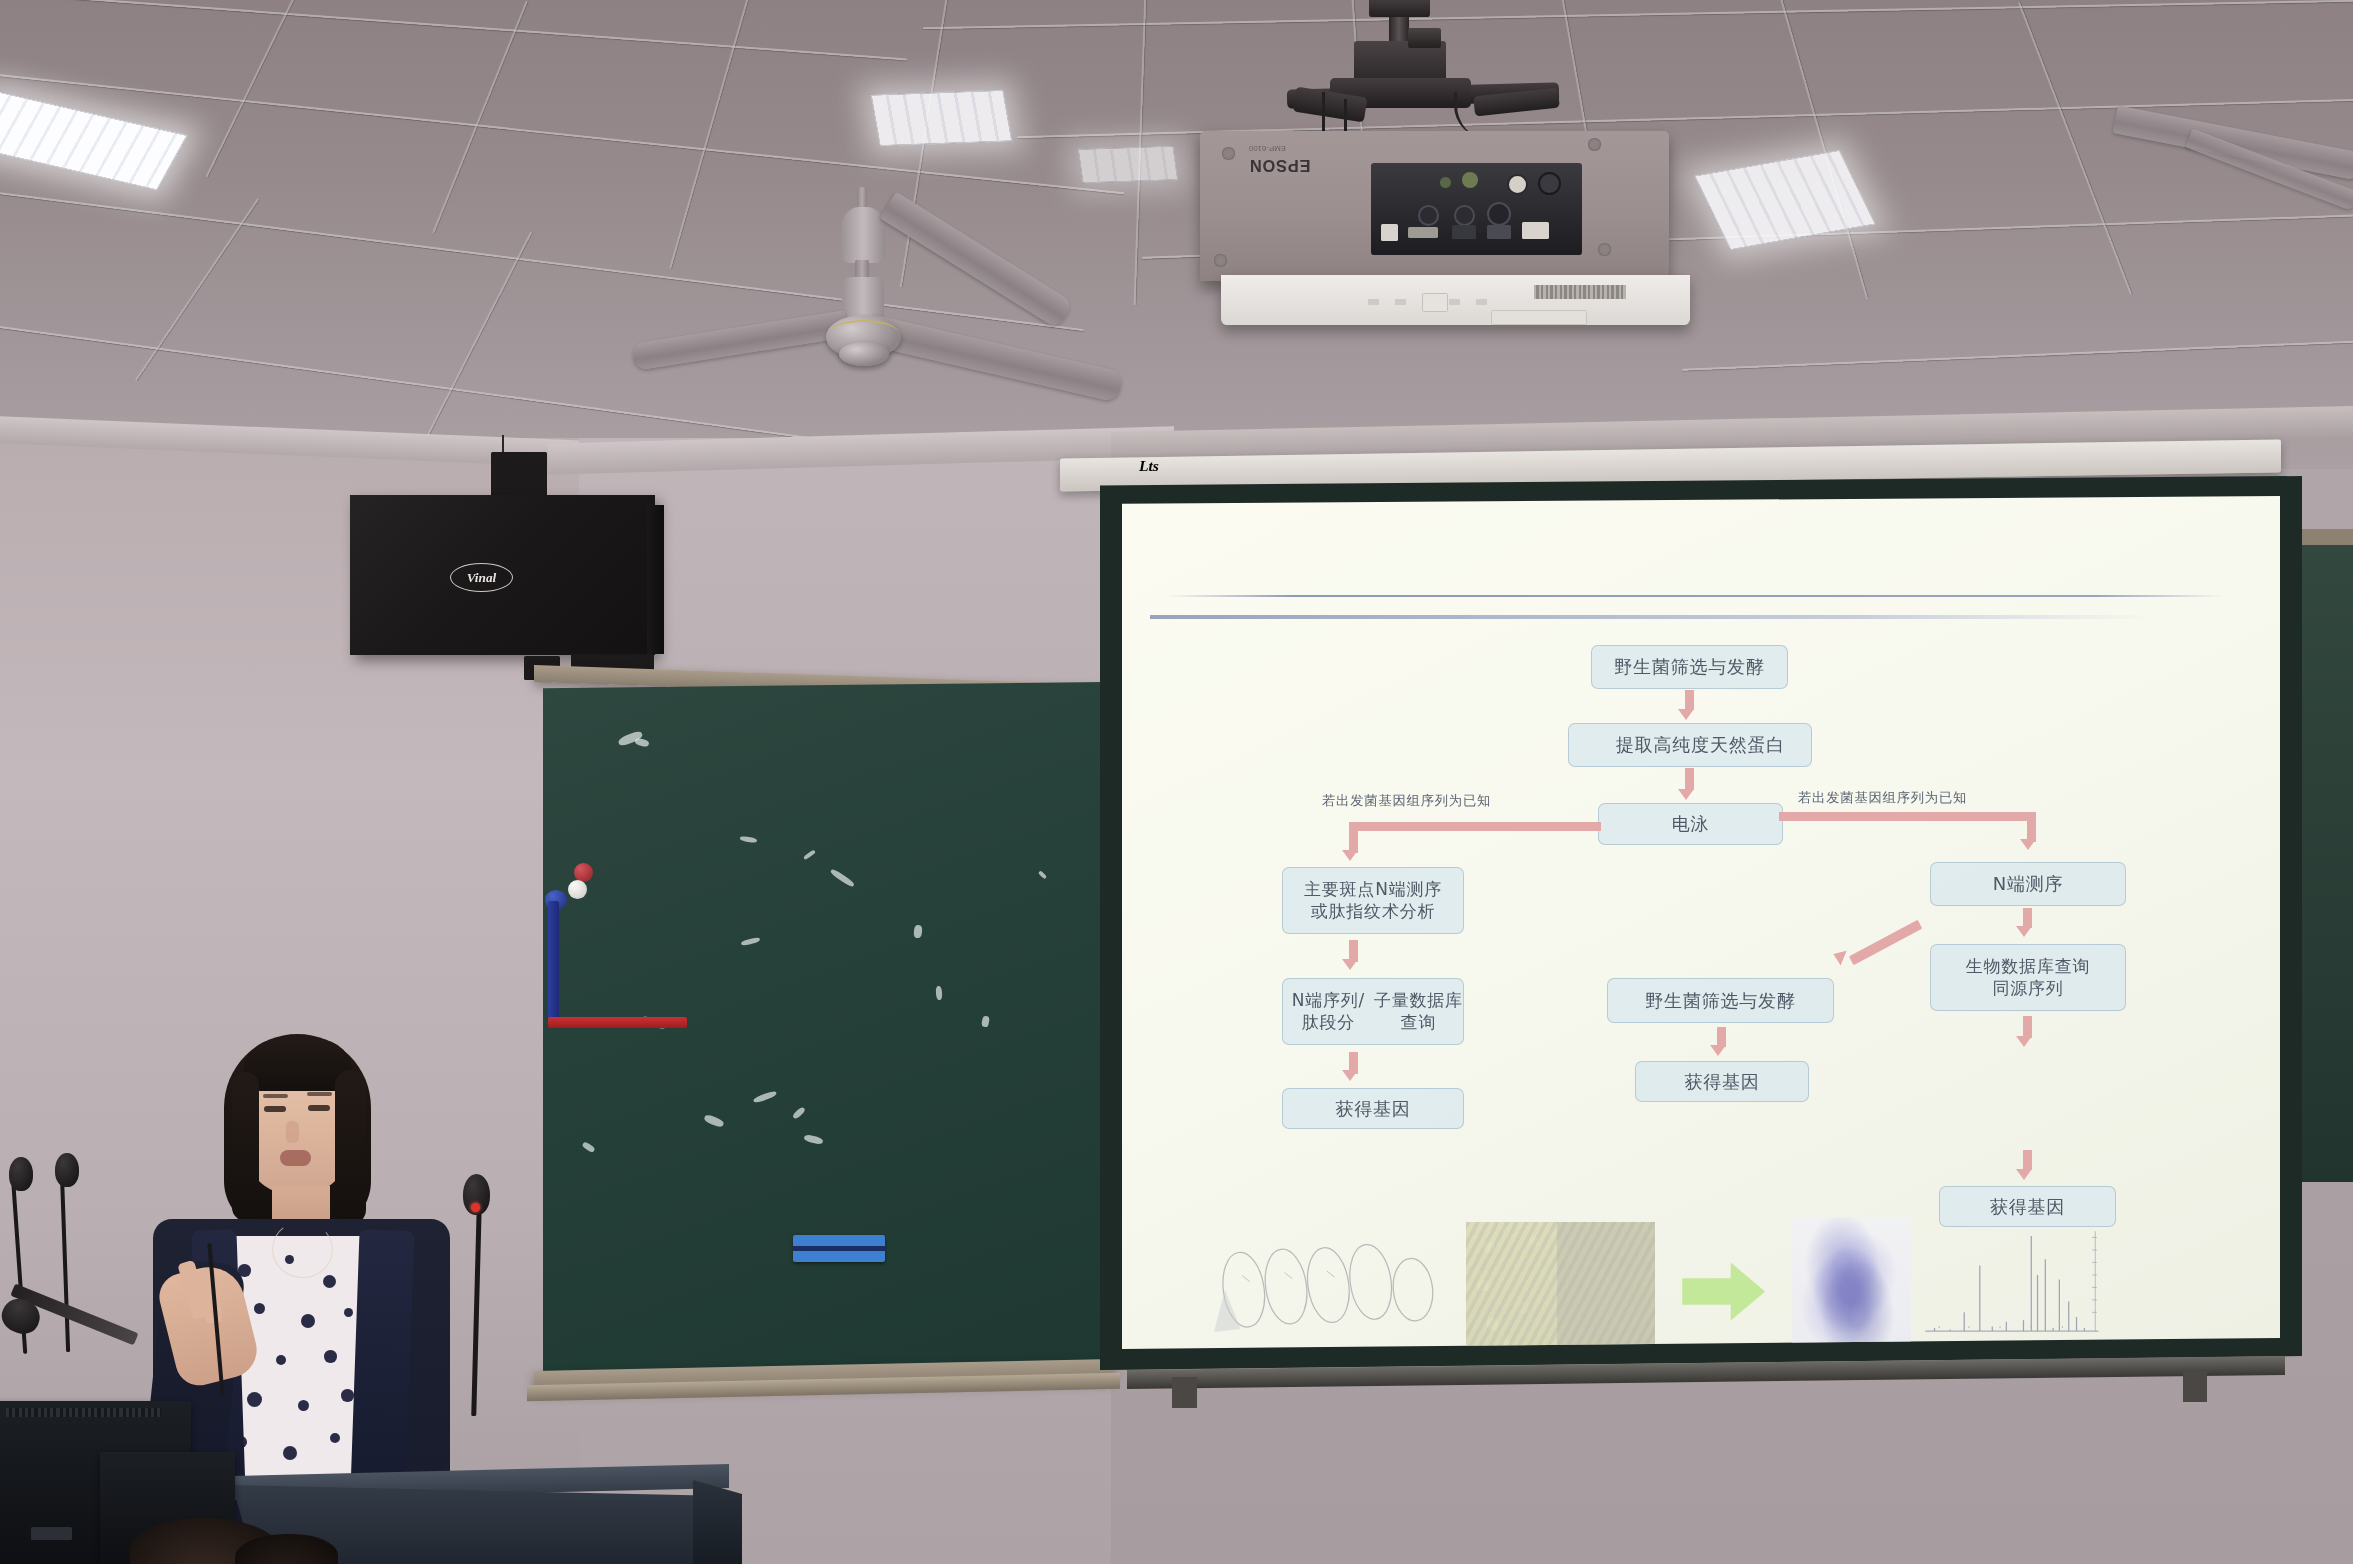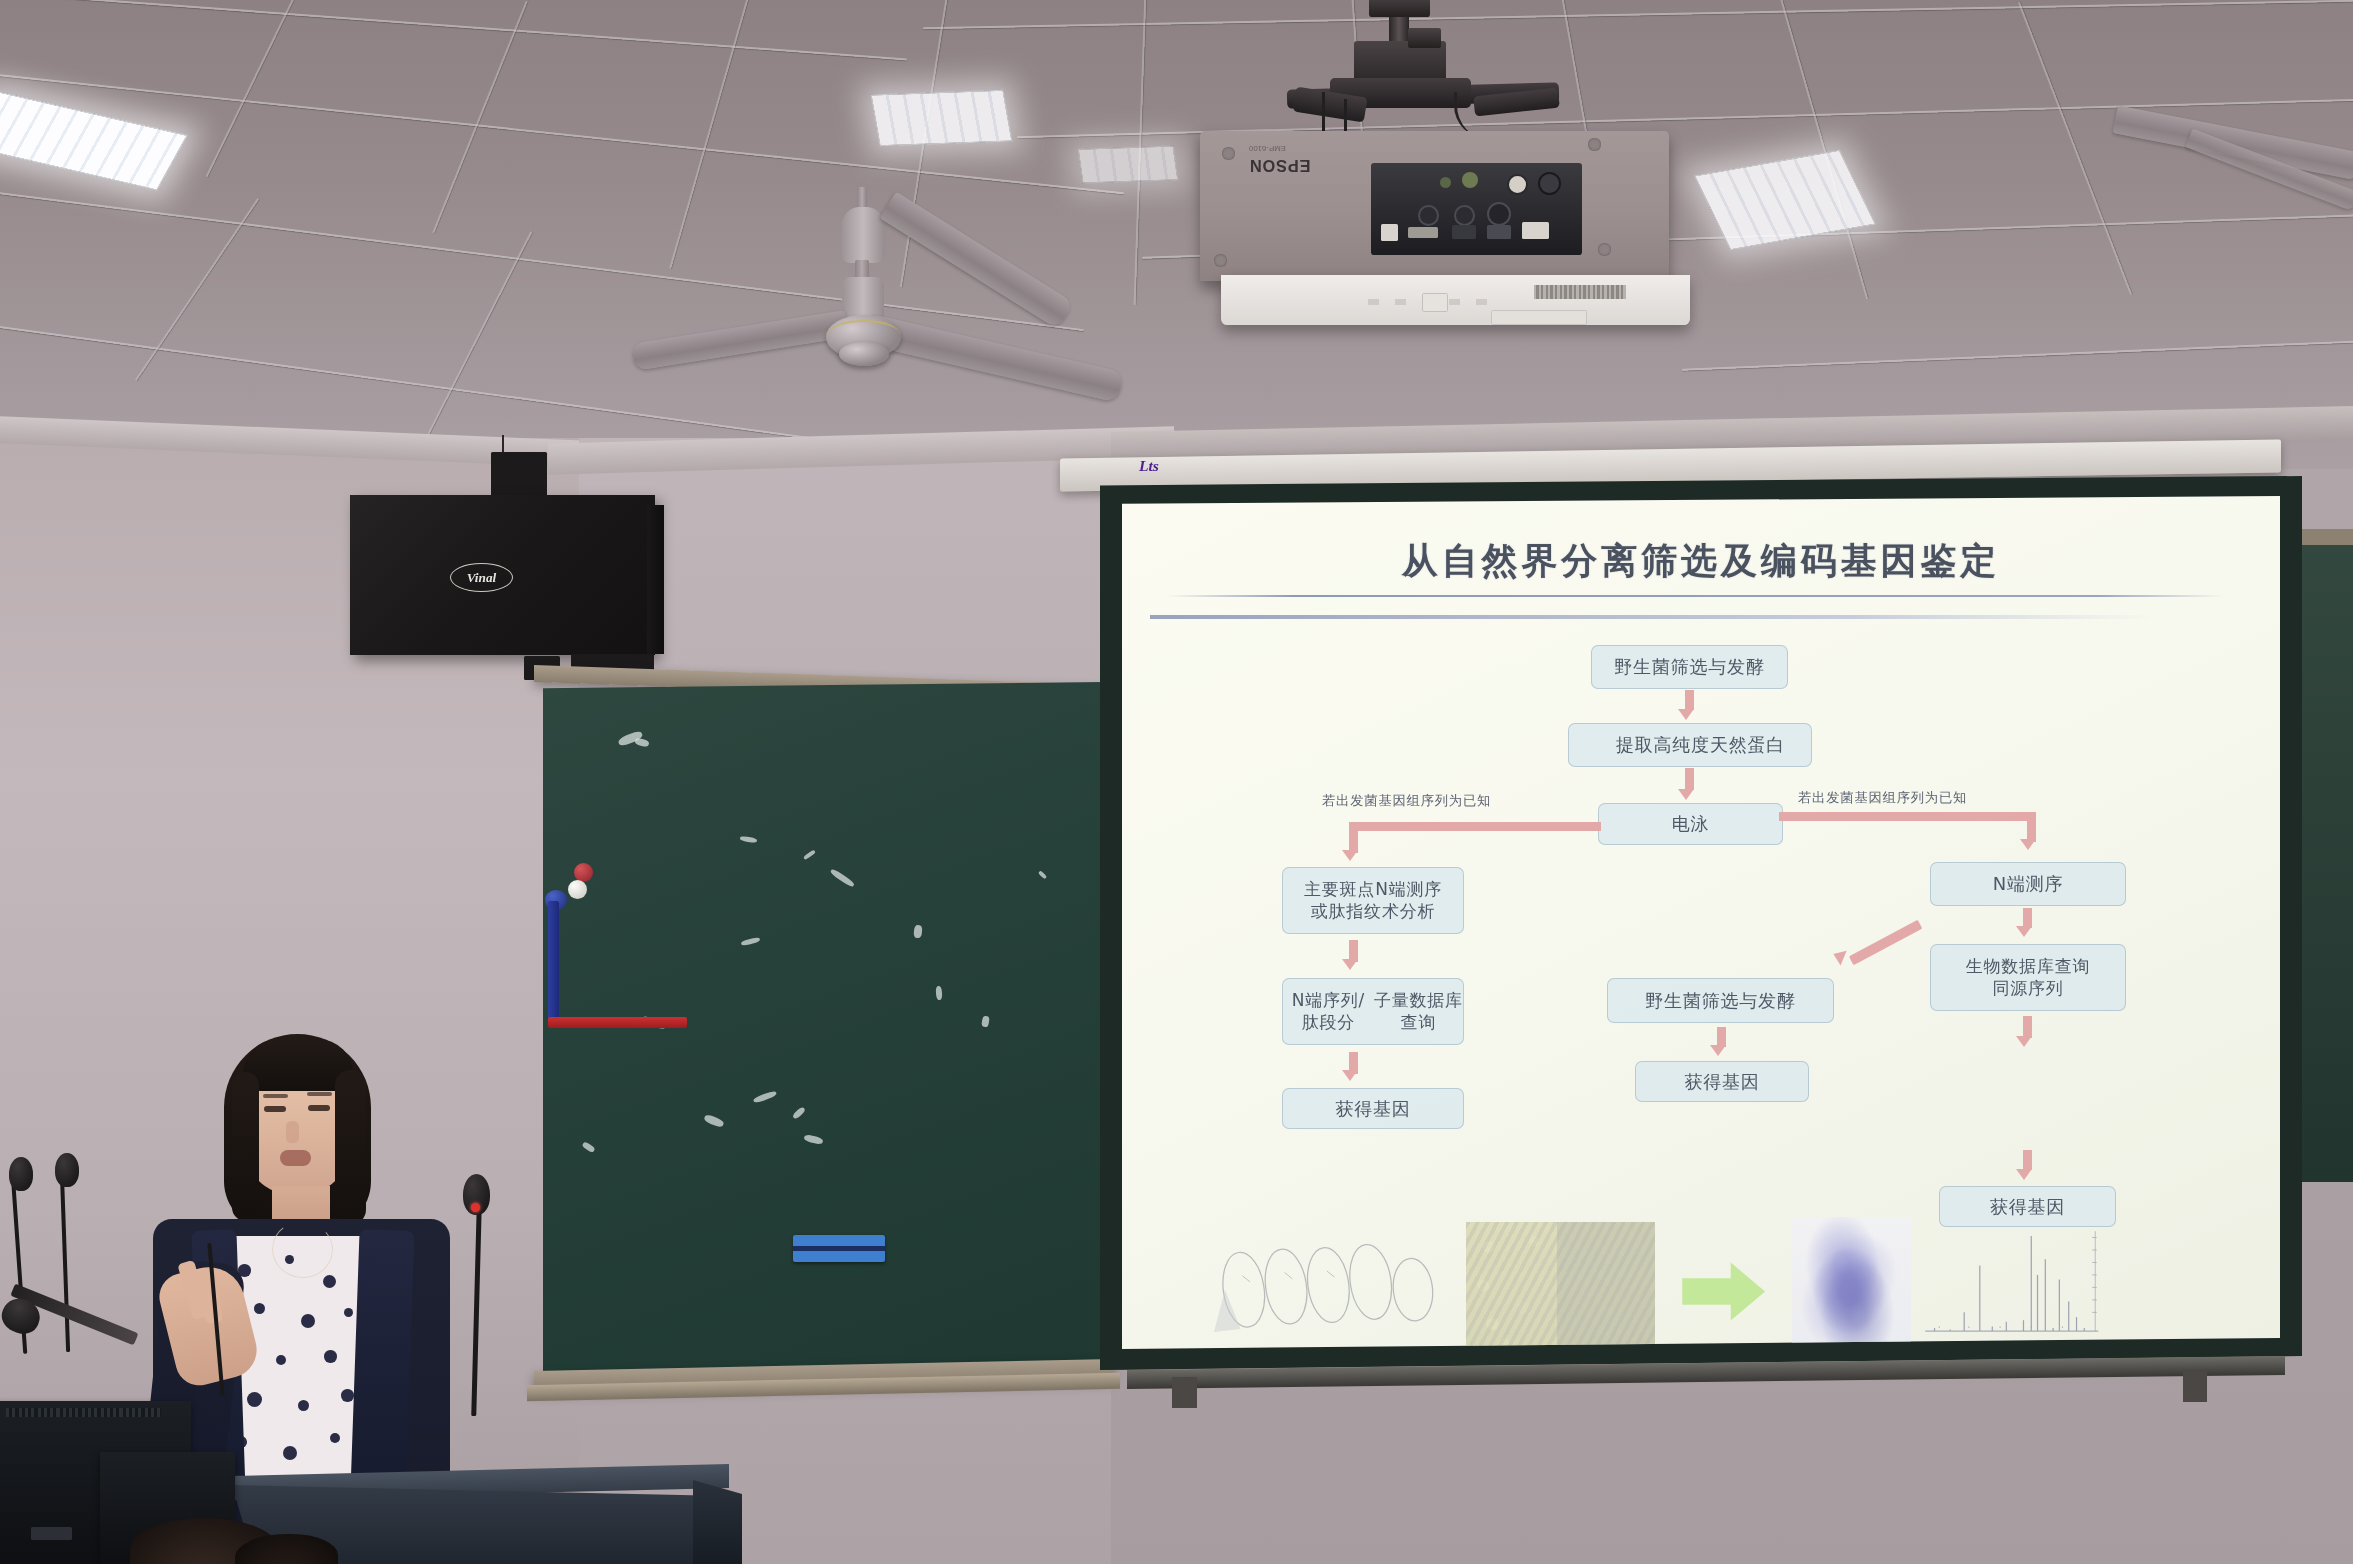--- a/index.html
+++ b/index.html
@@ -71,21 +71,21 @@
   .mag-white{background:radial-gradient(circle at 33% 30%,#fbfbf8,#c9c6be);}
   .mag-blue{background:radial-gradient(circle at 33% 30%,#4a63c8,#1f2c7a);}
   .strip-blue{position:absolute;background:linear-gradient(90deg,#2d3ea0,#1d2a78);border-radius:2.3px;}
   .strip-red{position:absolute;background:linear-gradient(180deg,#cf2f32,#9c1d20);border-radius:2.3px;}
   .eraser{position:absolute;background:linear-gradient(180deg,#3f7fd0 0 42%,#1b2e63 42% 58%,#3f7fd0 58%);
      border-radius:2.3px;box-shadow:0 1.6px 3.1px rgba(0,0,0,.4);}
 
   
   .scr-case{position:absolute;background:linear-gradient(180deg,#e8e4e0,#cbc5c0);border-radius:2.3px;
      box-shadow:0 3.9px 9.4px rgba(0,0,0,.3);}
-  .scr-brand{position:absolute;color:#4c1d95;font-style:italic;font-weight:bold;font-size:15.6px;
+  .scr-brand{position:absolute;color:#000000;font-style:italic;font-weight:bold;font-size:15.6px;
      font-family:"Liberation Serif",serif;}
   .scr-border{position:absolute;background:#1d2a26;box-shadow:0 7.8px 20.3px rgba(0,0,0,.45);}
   .scr-face{position:absolute;background:linear-gradient(155deg,#fbfbf2 0%,#f7f8ee 45%,#eef0e4 100%);
      overflow:hidden;}
   .scr-foot{position:absolute;background:linear-gradient(180deg,#6d6b66,#3a3835);}
 
   
   .slide{position:absolute;inset:0;color:#5a6070;}
   .slide-title{position:absolute;width:100%;text-align:center;
      font-family:"DejaVu Sans","Liberation Sans",sans-serif;
@@ -314,21 +314,20 @@
                 clip-path:polygon(0 9.4px, 1202px 0, 1202px 880px, 0 894px);"></div>
     <div class="scr-foot" style="left:1127px;top:1363px;width:1158px;height:19px;transform:skewY(-0.7deg);"></div>
     <div style="position:absolute;left:1172px;top:1377px;width:25px;height:31px;background:#4a4745;"></div>
     <div style="position:absolute;left:2183px;top:1371px;width:23.5px;height:31px;background:#4a4745;"></div>
 
     <div class="scr-face" style="left:1122px;top:496px;width:1158px;height:853px;
                 clip-path:polygon(0 7.8px, 1158px 0, 1158px 842px, 0 853px);">
 
       <div class="slide">
 
-        <div class="slide-title" style="left:0;top:41px;">从自然界分离筛选及编码基因鉴定</div>
         <div class="rule1" style="left:44px;top:99px;width:1058px;"></div>
         <div class="rule2" style="left:28px;top:119px;width:1002px;"></div>
 
         <div class="node" style="left:469px;top:149px;width:197px;height:44px;font-size:18px;">野生菌筛选与发酵</div>
         <div class="arr-shaft" style="left:563px;top:194px;width:8.6px;height:20.3px;"></div>
         <div class="arr-head-d" style="left:556px;top:213px;"></div>
 
         <div class="node" style="left:446px;top:227px;width:244px;height:44px;font-size:18px;padding-left:21px;">提取高纯度天然蛋白</div>
         <div class="arr-shaft" style="left:563px;top:272px;width:8.6px;height:22px;"></div>
         <div class="arr-head-d" style="left:556px;top:293px;"></div>

